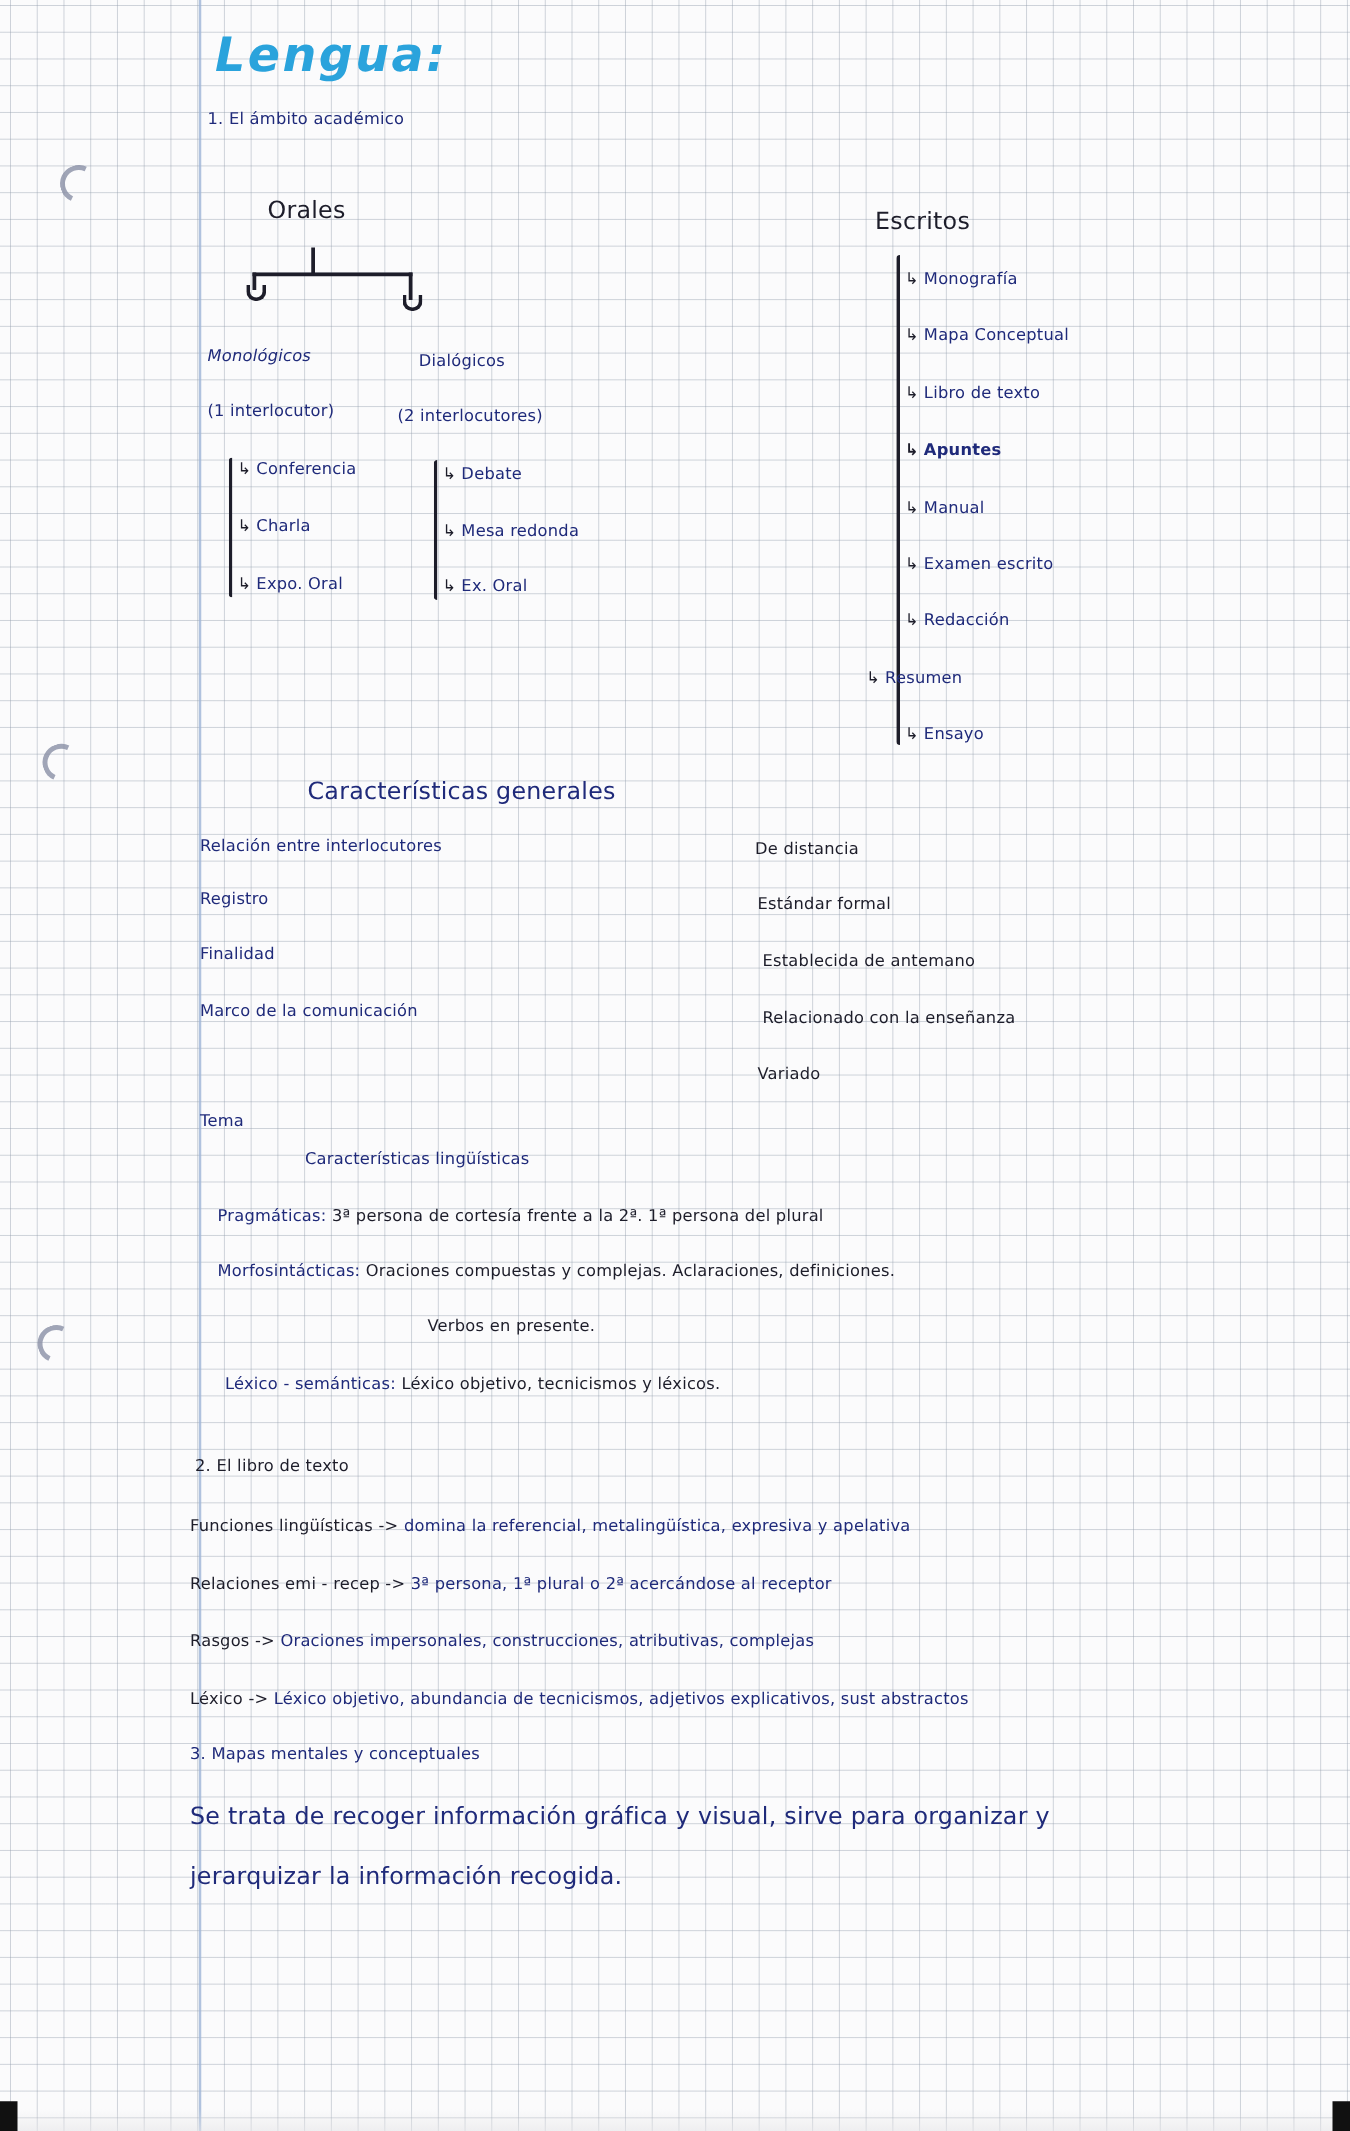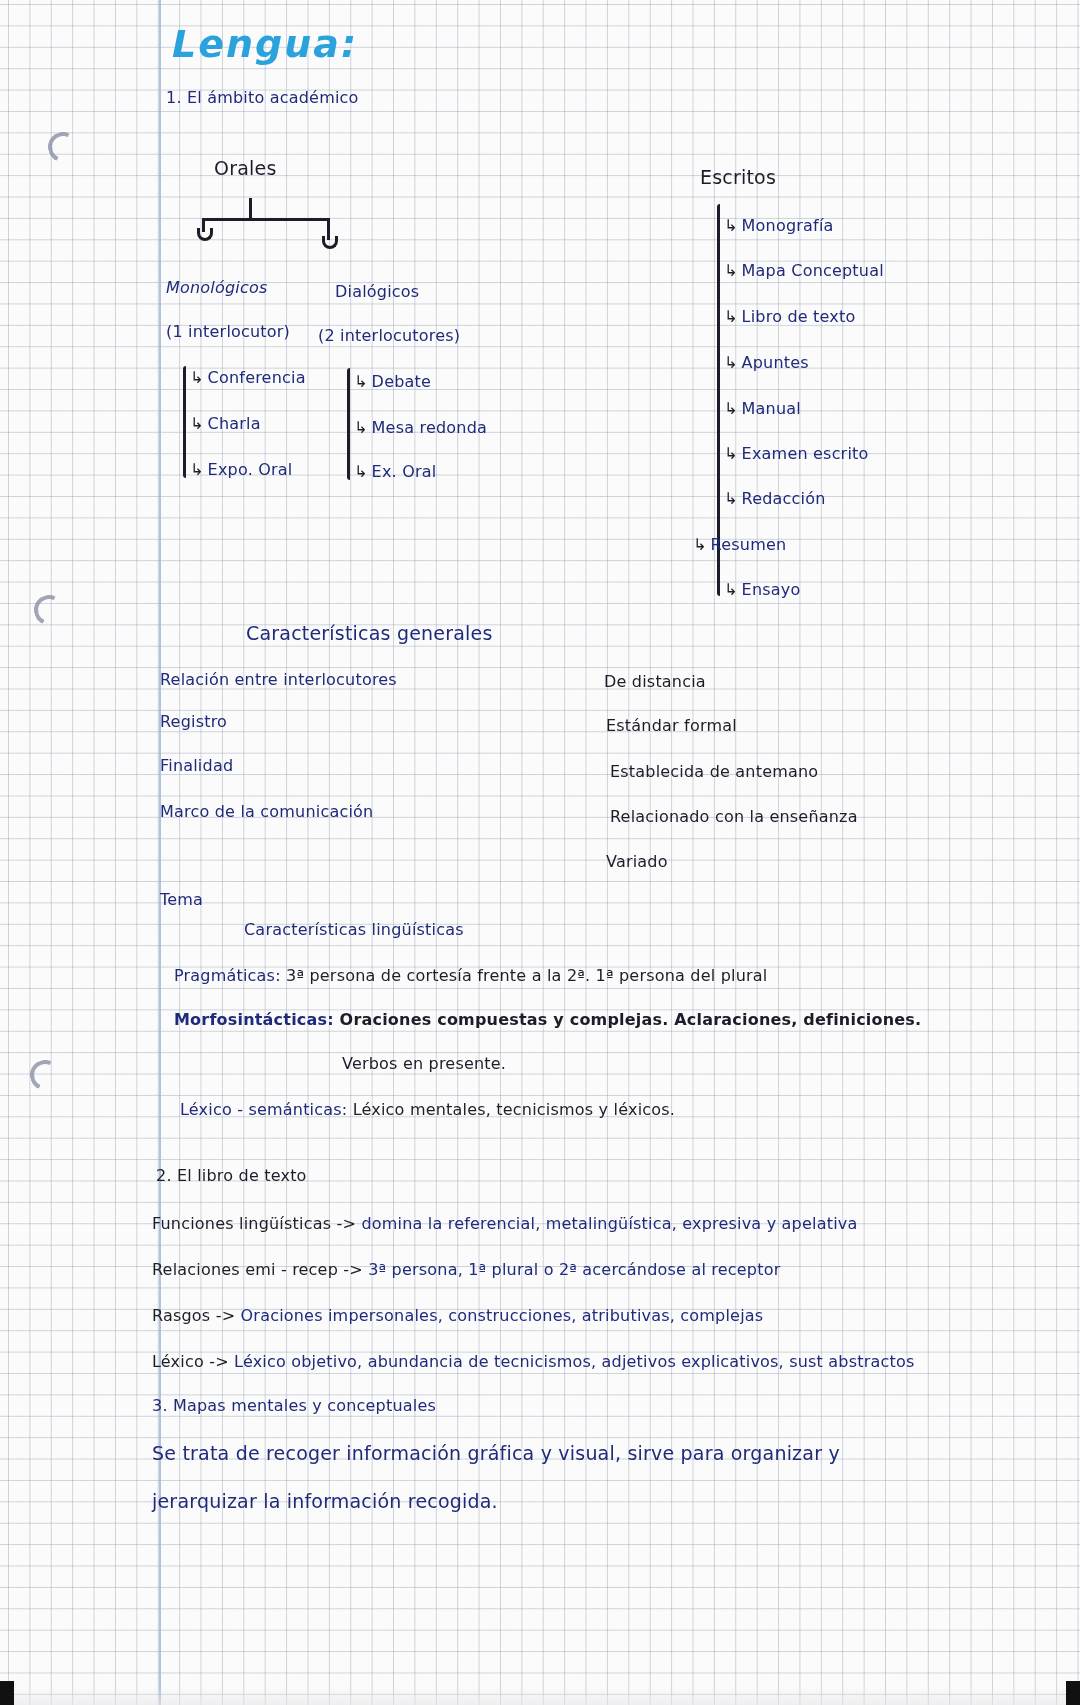--- a/index.html
+++ b/index.html
@@ -15,21 +15,21 @@
     }
     .page { position: absolute; inset: 0; border-radius: 16px; }
     .margin-line { position: absolute; left: 159px; top: 0; width: 2px; height: 1705px; background: #9db4d6; opacity: .8; }
     .hole { position: absolute; width: 22px; height: 22px; border-radius: 50%; border: 4px solid #8a90a6; border-right-color: transparent; border-bottom-color: transparent; transform: rotate(-20deg); opacity: .8; }
     .bottom-shadow { position: absolute; left: 0; right: 0; bottom: 0; height: 18px; background: linear-gradient(to bottom, rgba(255,255,255,0), rgba(230,230,232,0.6)); }
     .corner-dark { position: absolute; bottom: 0; width: 14px; height: 24px; background: #111; }
 
     .t { position: absolute; white-space: nowrap; color: #1f2a7a; font-family: "DejaVu Sans", sans-serif; font-size: 19px; letter-spacing: 0.2px; }
     .black { color: #1d1d2a; }
     .title { color: #2aa3dc; font-size: 38px; font-weight: bold; letter-spacing: 2px; font-style: italic; }
-    .small { font-size: 16px; }
+    .small { font-size: 13px; }
 
     .brace { position: absolute; border-left: 3px solid #1d1d2a; border-radius: 6px 0 0 6px; }
     .arrow-glyph { color: #1d1d2a; margin-right: 4px; }
 
     .tree-v { position: absolute; width: 3px; background: #1d1d2a; }
     .tree-h { position: absolute; height: 3px; background: #1d1d2a; }
     .tree-hook { position: absolute; width: 10px; height: 10px; border: 3px solid #1d1d2a; border-top: none; border-radius: 0 0 8px 8px; }
   </style>
 </head>
 <body>
@@ -68,21 +68,21 @@
   <div class="brace" style="left:347px;top:368px;height:112px;"></div>
   <div class="t small" style="left:354px;top:372px;"><span class="arrow-glyph">↳</span><span>Debate</span></div>
   <div class="t small" style="left:354px;top:418px;"><span class="arrow-glyph">↳</span><span>Mesa redonda</span></div>
   <div class="t small" style="left:354px;top:462px;"><span class="arrow-glyph">↳</span><span>Ex. Oral</span></div>
 
   <div class="t black" style="left:700px;top:166px;">Escritos</div>
   <div class="brace" style="left:717px;top:204px;height:392px;"></div>
   <div class="t small" style="left:724px;top:216px;"><span class="arrow-glyph">↳</span><span>Monografía</span></div>
   <div class="t small" style="left:724px;top:261px;"><span class="arrow-glyph">↳</span><span>Mapa Conceptual</span></div>
   <div class="t small" style="left:724px;top:307px;"><span class="arrow-glyph">↳</span><span>Libro de texto</span></div>
-  <div class="t small" style="left:724px;top:353px;"><span class="arrow-glyph">↳</span><span>Apuntes</span></div>
+  <div class="t small" style="left:724px;top:353px;font-weight:bold;"><span class="arrow-glyph">↳</span><span>Apuntes</span></div>
   <div class="t small" style="left:724px;top:399px;"><span class="arrow-glyph">↳</span><span>Manual</span></div>
   <div class="t small" style="left:724px;top:444px;"><span class="arrow-glyph">↳</span><span>Examen escrito</span></div>
   <div class="t small" style="left:724px;top:489px;"><span class="arrow-glyph">↳</span><span>Redacción</span></div>
   <div class="t small" style="left:693px;top:535px;"><span class="arrow-glyph">↳</span><span>Resumen</span></div>
   <div class="t small" style="left:724px;top:580px;"><span class="arrow-glyph">↳</span><span>Ensayo</span></div>
 
   <div class="t" style="left:246px;top:622px;">Características generales</div>
 
   <div class="t small" style="left:160px;top:670px;">Relación entre interlocutores</div>
   <div class="t small black" style="left:604px;top:672px;">De distancia</div>
@@ -98,28 +98,28 @@
 
   <div class="t small" style="left:160px;top:848px;margin-top:42px;">Tema</div>
   <div class="t small black" style="left:606px;top:852px;">Variado</div>
 
   <div class="t small" style="left:244px;top:920px;">Características lingüísticas</div>
 
   <div class="t small" style="left:174px;top:966px;">
     <span>Pragmáticas:</span>
     <span class="black">3ª persona de cortesía frente a la 2ª. 1ª persona del plural</span>
   </div>
-  <div class="t small" style="left:174px;top:1010px;font-weight:bold;">
+  <div class="t small" style="left:174px;top:1010px;">
     <span>Morfosintácticas:</span>
     <span class="black">Oraciones compuestas y complejas. Aclaraciones, definiciones.</span>
   </div>
   <div class="t small black" style="left:342px;top:1054px;">Verbos en presente.</div>
   <div class="t small" style="left:180px;top:1100px;">
     <span>Léxico - semánticas:</span>
-    <span class="black">Léxico mentales, tecnicismos y léxicos.</span>
+    <span class="black">Léxico objetivo, tecnicismos y léxicos.</span>
   </div>
 
   <div class="t small black" style="left:156px;top:1166px;">2. El libro de texto</div>
 
   <div class="t small" style="left:152px;top:1214px;">
     <span class="black">Funciones lingüísticas -&gt;</span>
     <span>domina la referencial, metalingüística, expresiva y apelativa</span>
   </div>
   <div class="t small" style="left:152px;top:1260px;">
     <span class="black">Relaciones emi - recep -&gt;</span>

